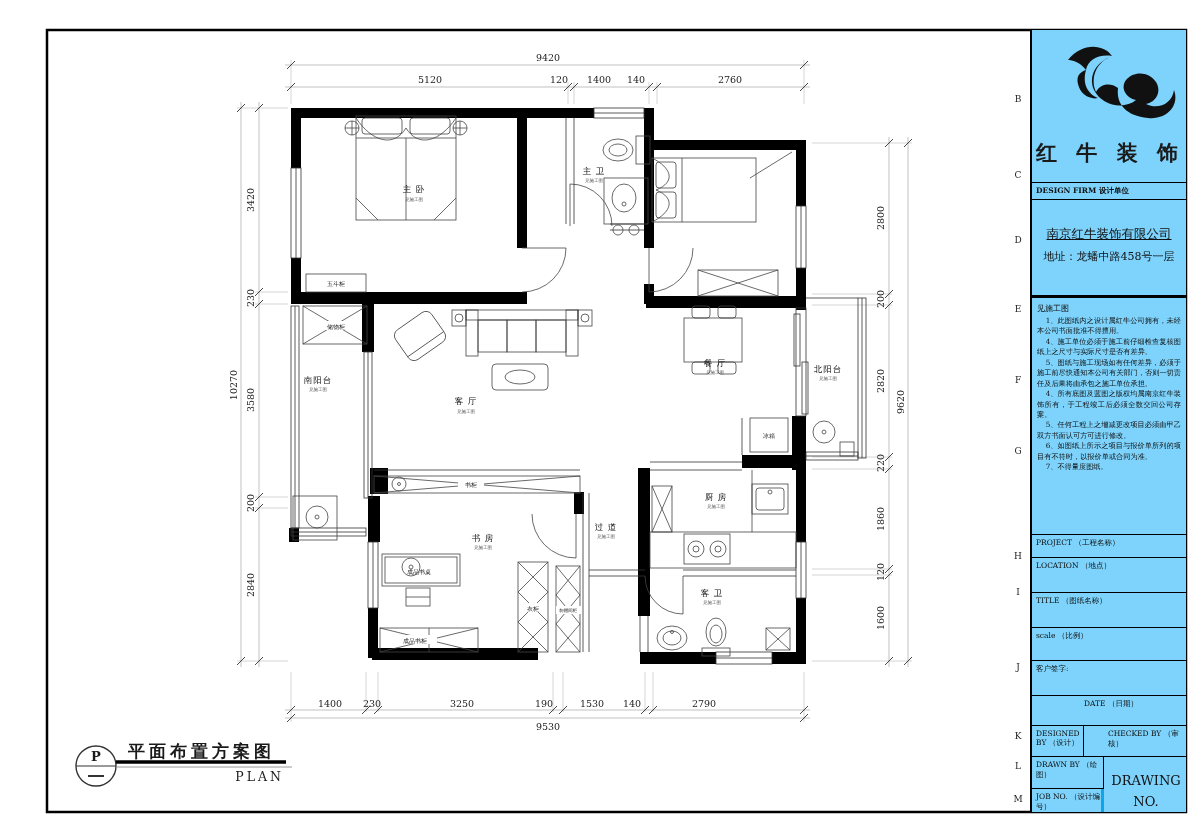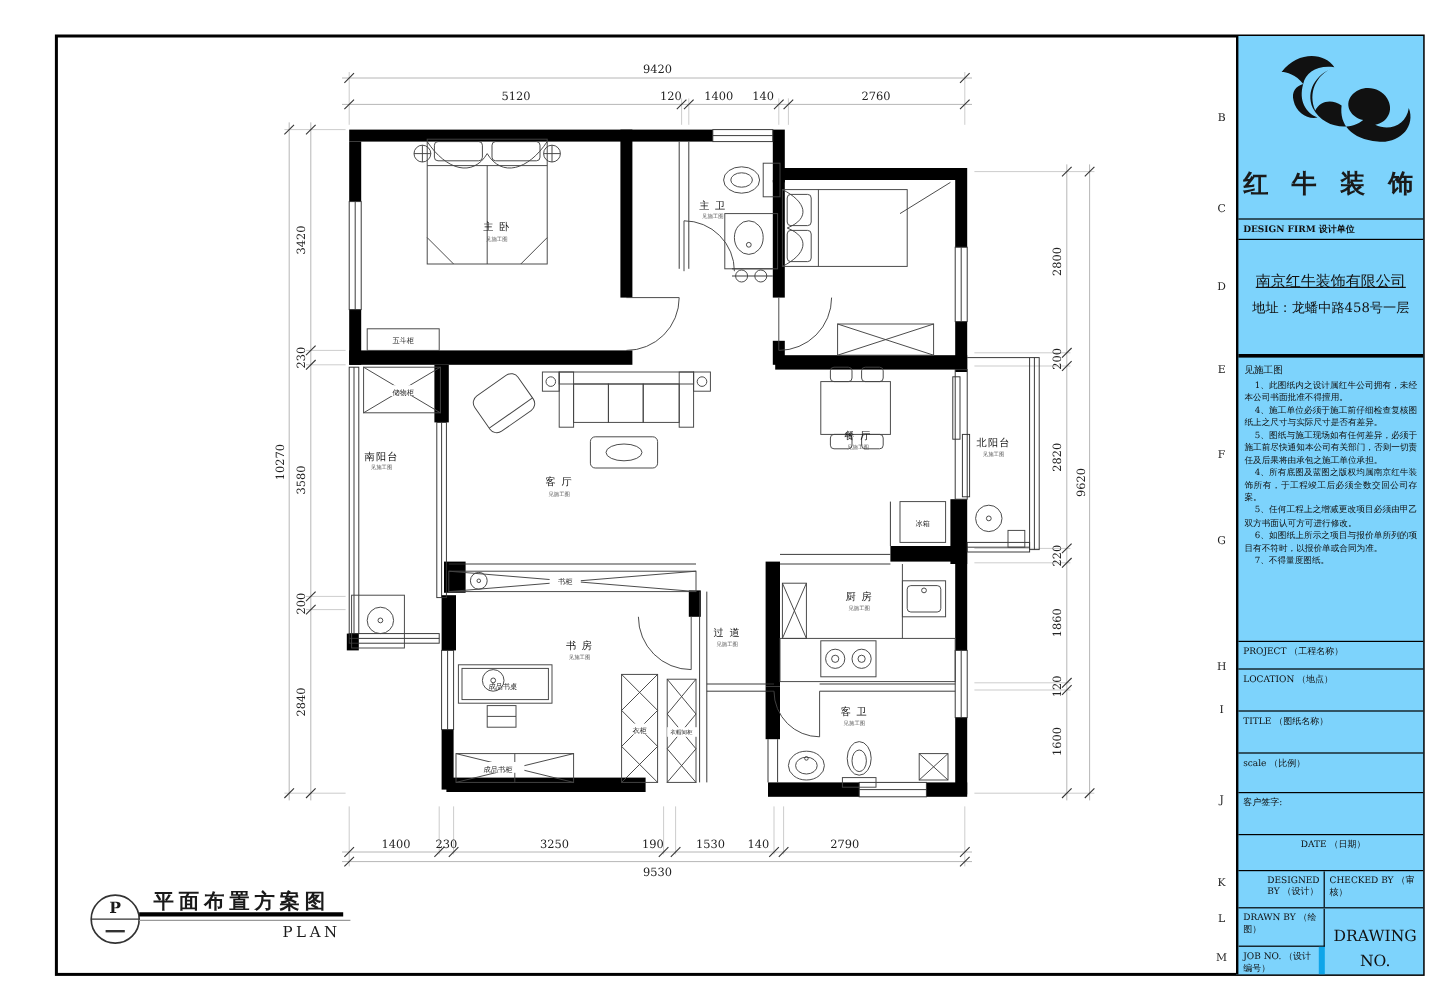--- a/index.html
+++ b/index.html
@@ -33,24 +33,24 @@
   #tb-notes .nt{font-size:8px;color:#111;margin-bottom:2px;}
   #tb-notes .nl{font-size:7.2px;line-height:1.45;color:#111;text-indent:1.2em;text-align:justify;}
   #tb-project{top:505px;height:23px;}
   #tb-location{top:528px;height:35px;}
   #tb-title{top:563px;height:35px;}
   #tb-scale{top:598px;height:33px;}
   #tb-sign{top:631px;height:35px;}
   #tb-date{top:666px;height:30px;text-align:center;}
   #tb-row1{top:696px;height:31px;}
   #tb-row2{top:727px;height:55px;border-bottom:none;}
-  .cell-l{position:absolute;left:0;top:0;width:72px;height:100%;border-right:1px solid #000;box-sizing:border-box;padding-left:20px;}
+  .cell-l{position:absolute;left:0;top:0;width:52px;height:100%;border-right:1px solid #000;box-sizing:border-box;}
   .cell-r{position:absolute;left:72px;top:0;width:84px;height:100%;box-sizing:border-box;}
   #drawn-cell{position:absolute;left:0;top:0;width:72px;height:32px;border-right:1px solid #000;border-bottom:1px solid #000;box-sizing:border-box;}
-  #job-cell{position:absolute;left:0;top:32px;width:72px;height:23px;border-right:5px solid #0ea5e9;box-sizing:border-box;}
+  #job-cell{position:absolute;left:0;top:32px;width:72px;height:23px;border-right:3px solid #0ea5e9;box-sizing:border-box;}
   #drawingno-cell{position:absolute;left:72px;top:0;width:84px;height:55px;text-align:center;box-sizing:border-box;}
   #drawingno-cell div{font-size:13px;margin-top:14px;line-height:1.6;color:#111;}
   
   .rowletter{position:absolute;left:1010px;width:16px;text-align:center;font-size:9px;color:#222;
     font-family:"DejaVu Serif",serif;}
   
 </style>
 </head>
 <body>
 <div id="page">

